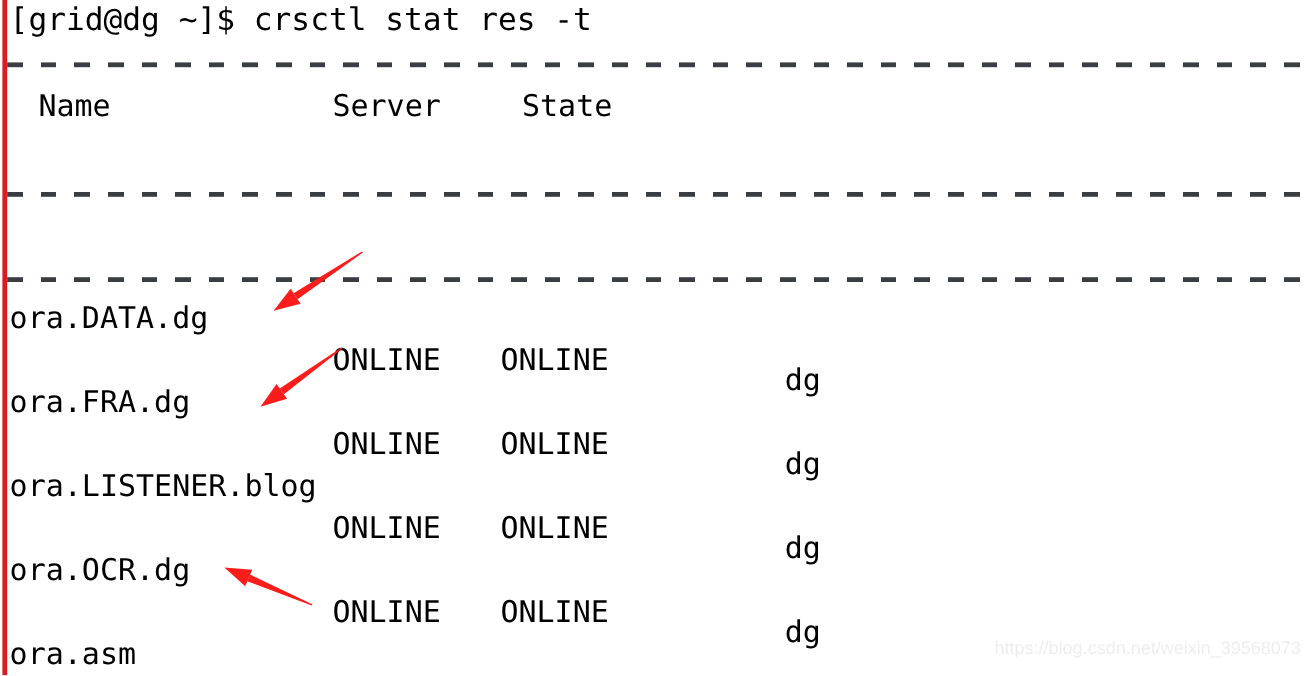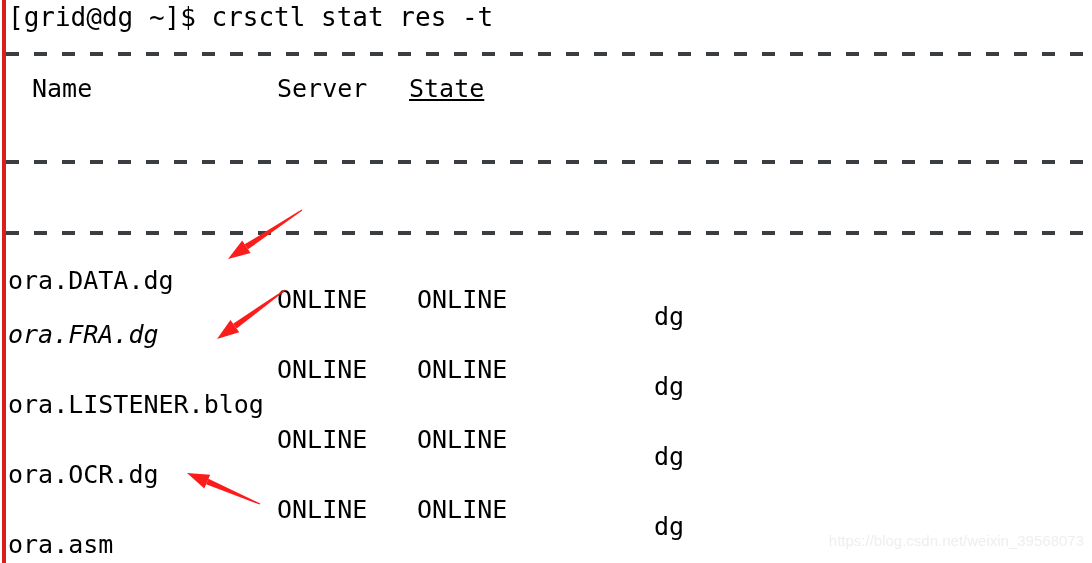--- a/index.html
+++ b/index.html
@@ -29,21 +29,21 @@
     position: absolute;
     white-space: pre;
     color: #000000;
     font-size: 25px;
     line-height: 30px;
     letter-spacing: 0px;
   }
   .cmd-line  { left: 8px;  top: 2px;   font-size: 26px; }
   .hdr-name  { left: 8px;  top: 74px; margin-left: 24px;  }
   .hdr-target{ left: 277px;top: 74px;  }
-  .hdr-state { left: 409px;top: 74px; text-decoration: underline;  }
+  .hdr-state { left: 435px;top: 74px;  }
   .hdr-server{ left: 654px;top: 74px;  }
   .section   { left: 8px;  top: 178px; }
   .resname   { left: 8px;  top: 0;     }
   .st-target { left: 277px;top: 0;     }
   .st-state  { left: 417px;top: 0;     }
   .st-server { left: 654px;top: 0; margin-top: 17px;     }
 
   .res-row, .status-row {
     position: absolute;
     left: 0;
@@ -101,29 +101,29 @@
   <div class="line hdr-name">Name</div>
   <div class="line hdr-target">Server</div>
   <div class="line hdr-state">State</div>
 
   <div class="rule" id="rule-2"></div>
 
 
   <div class="rule" id="rule-3"></div>
 
   <div id="rows-container">
-      <div class="res-row" style="top: 266px;">
+      <div class="res-row" style="top: 250px;">
         <div class="line resname">ora.DATA.dg</div>
       </div>
       <div class="status-row" style="top: 285px;">
         <div class="line st-target">ONLINE</div>
         <div class="line st-state">ONLINE</div>
         <div class="line st-server">dg</div>
       </div>
-      <div class="res-row" style="top: 320px; font-style: italic;">
+      <div class="res-row" style="top: 320px;">
         <div class="line resname">ora.FRA.dg</div>
       </div>
       <div class="status-row" style="top: 355px;">
         <div class="line st-target">ONLINE</div>
         <div class="line st-state">ONLINE</div>
         <div class="line st-server">dg</div>
       </div>
       <div class="res-row" style="top: 390px;">
         <div class="line resname">ora.LISTENER.blog</div>
       </div>

